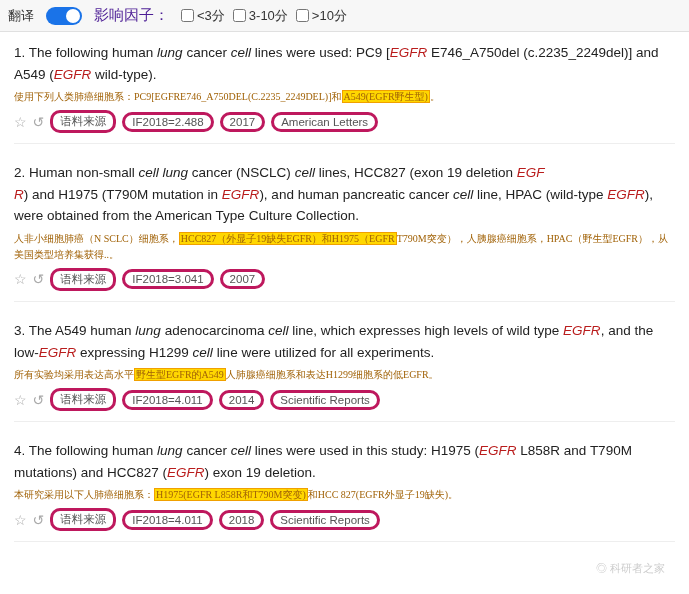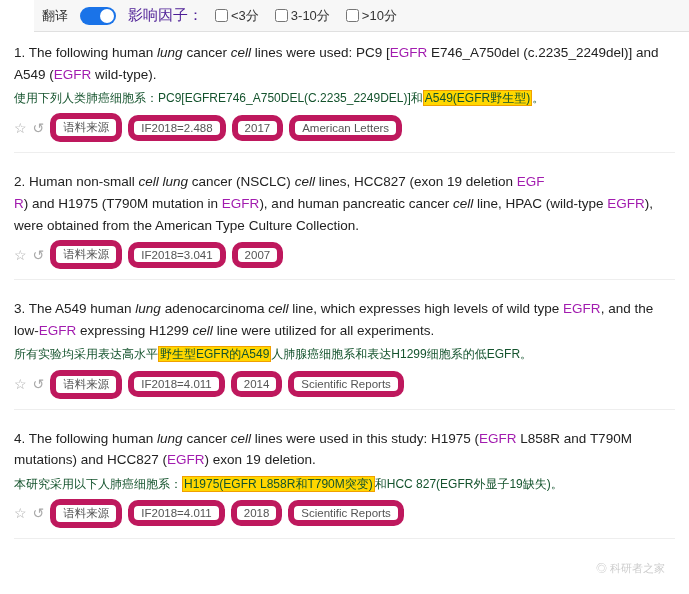--- a/index.html
+++ b/index.html
@@ -14,21 +14,20 @@
     }
     .top-bar {
       display: flex;
       align-items: center;
       padding: 6px 8px;
       background: #f7f7f7;
       border-bottom: 1px solid #e0e0e0;
       gap: 12px;
       font-size: 13px;
       color: #333;
-      margin-left: 34px;
     }
     .toggle-label {
       font-size: 13px;
       color: #333;
     }
     .toggle {
       display: inline-flex;
       align-items: center;
       width: 36px;
       height: 18px;
@@ -46,21 +45,21 @@
       right: 2px;
       top: 2px;
     }
     .filter-label {
       font-size: 15px;
       color: #4c1d95;
     }
     .filter-group {
       display: flex;
       align-items: flex-end;
-      gap: 16px;
+      gap: 8px;
     }
     .filter-item {
       display: flex;
       align-items: center;
       gap: 3px;
       font-size: 13px;
     }
     .filter-item input[type="checkbox"] {
       width: 13px;
       height: 13px;
@@ -73,50 +72,51 @@
       padding-bottom: 10px;
       border-bottom: 1px solid #eee;
     }
     .en-text {
       font-size: 13.5px;
       line-height: 1.6;
       color: #222;
       margin-bottom: 4px;
     }
     .zh-text {
-      font-size: 12px;
+      font-size: 10px;
       line-height: 1.6;
-      color: #14532d;
+      color: #a16207;
       margin-bottom: 5px;
+      font-family: Liberation Serif, serif;
     }
     .highlight-box {
       background: #ffd700;
       padding: 0 1px;
       border: 1px solid #f0a000;
     }
     .italic { font-style: italic; }
-    .egfr { color: #a21caf; margin-top: 30px; }
+    .egfr { font-style: italic; color: #b91c1c; margin-top: 30px; }
     .meta-row {
       display: flex;
       align-items: center;
       gap: 6px;
       flex-wrap: wrap;
     }
     .star-icon {
       color: #aaa;
       font-size: 14px;
       cursor: pointer;
     }
     .refresh-icon {
       color: #aaa;
       font-size: 14px;
       cursor: pointer;
     }
     .badge {
-      border: 6px solid #be185d;
+      border: 3px solid #be185d;
       border-radius: 10px;
       padding: 1px 7px;
       font-size: 11.5px;
       color: #555;
       background: #fff;
     }
     .badge-source {
       background: #fff;
       color: #555;
     }
@@ -170,20 +170,23 @@
       <span class="badge">IF2018=2.488</span>
       <span class="badge">2017</span>
       <span class="badge">American Letters</span>
     </div>
   </div>
 
   <div class="result-item">
     <div class="en-text">
       <span>2. </span>Human non-small <span class="italic">cell lung</span> cancer (NSCLC) <span class="italic">cell</span> lines, HCC827 (exon 19 deletion <span class="egfr">EGF<br>R</span>) and H1975 (T790M mutation in <span class="egfr">EGFR</span>), and human pancreatic cancer <span class="italic">cell</span> line, HPAC (wild-type <span class="egfr">EGFR</span>), were obtained from the American Type Culture Collection.
     </div>
+    <div class="zh-text">
+      人非小细胞肺癌（N SCLC）细胞系，<span class="highlight-box">HCC827（外显子19缺失EGFR）和H1975（EGFR</span>T790M突变），人胰腺癌细胞系，HPAC（野生型EGFR），从美国类型培养集获得..。
+    </div>
     <div class="meta-row">
       <span class="star-icon">☆</span>
       <span class="refresh-icon">↺</span>
       <span class="badge badge-source">语料来源</span>
       <span class="badge">IF2018=3.041</span>
       <span class="badge">2007</span>
     </div>
   </div>
 
   <div class="result-item">

